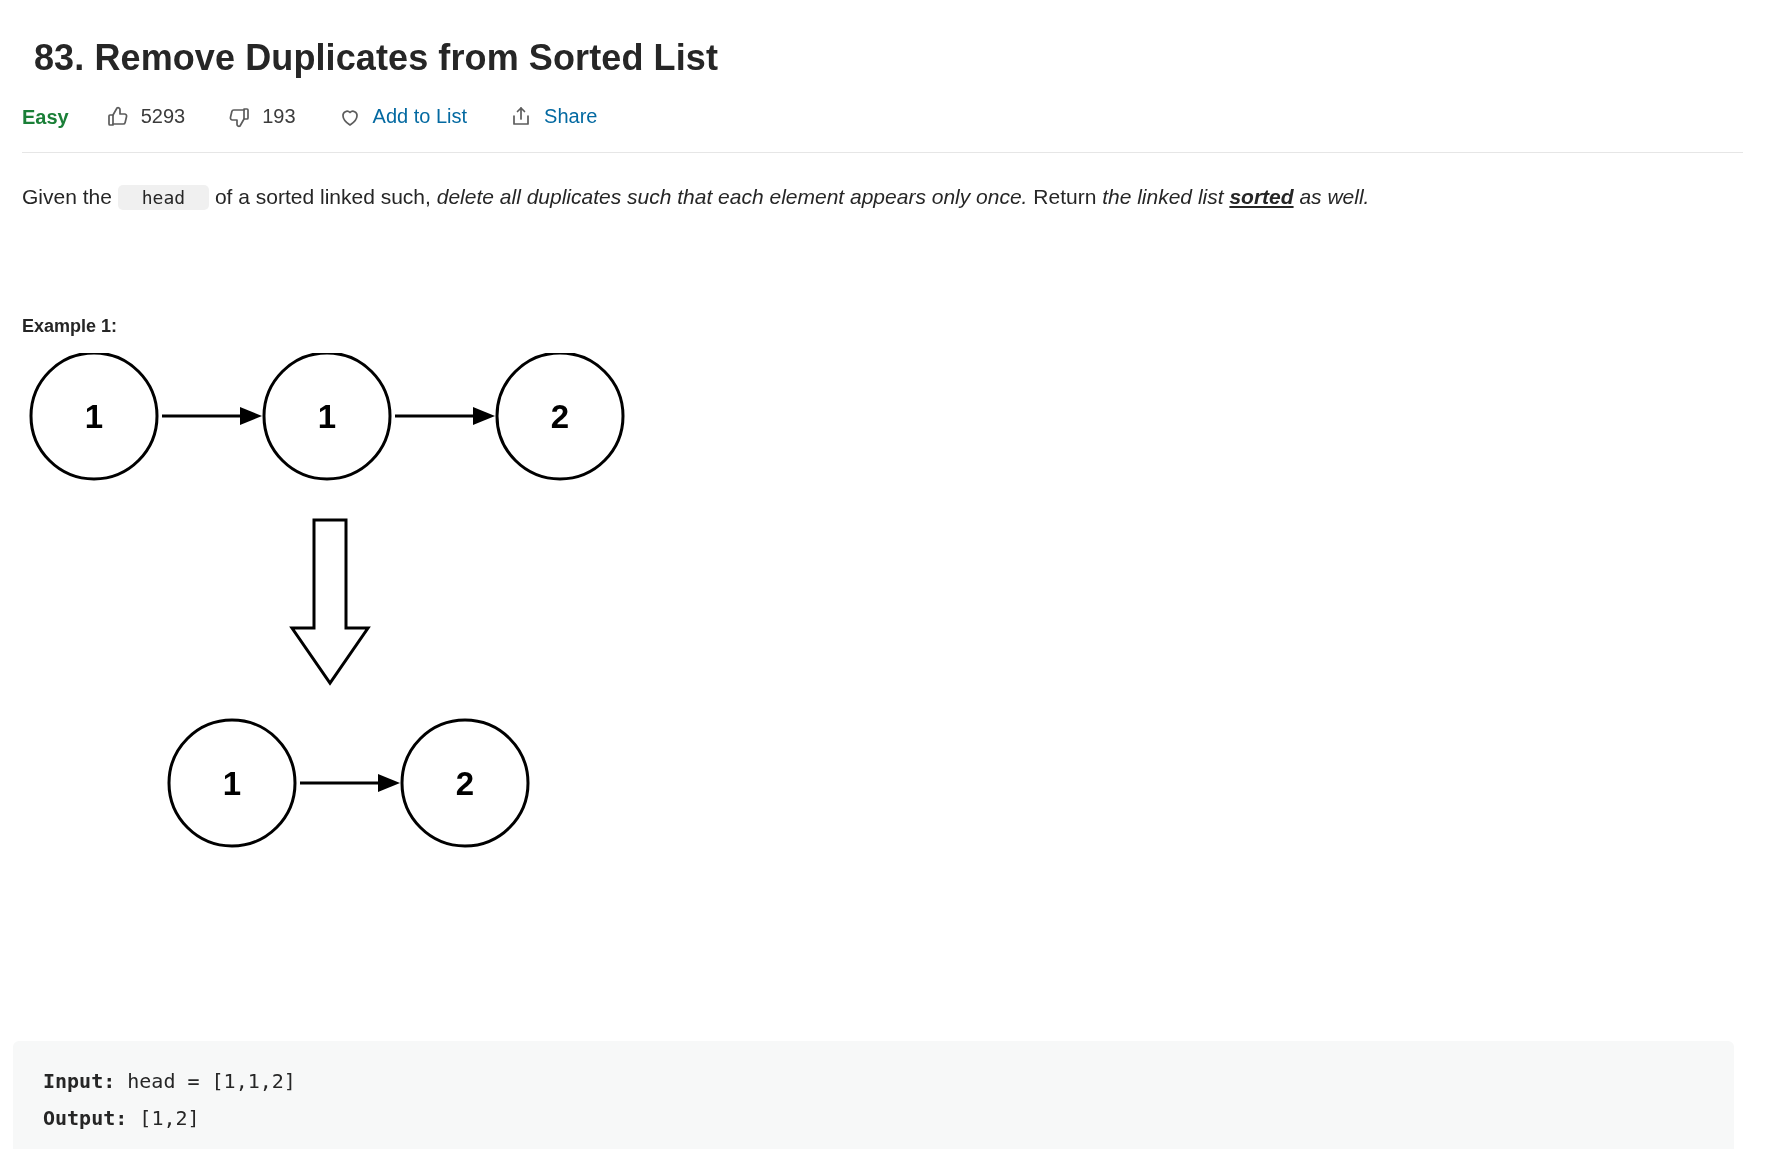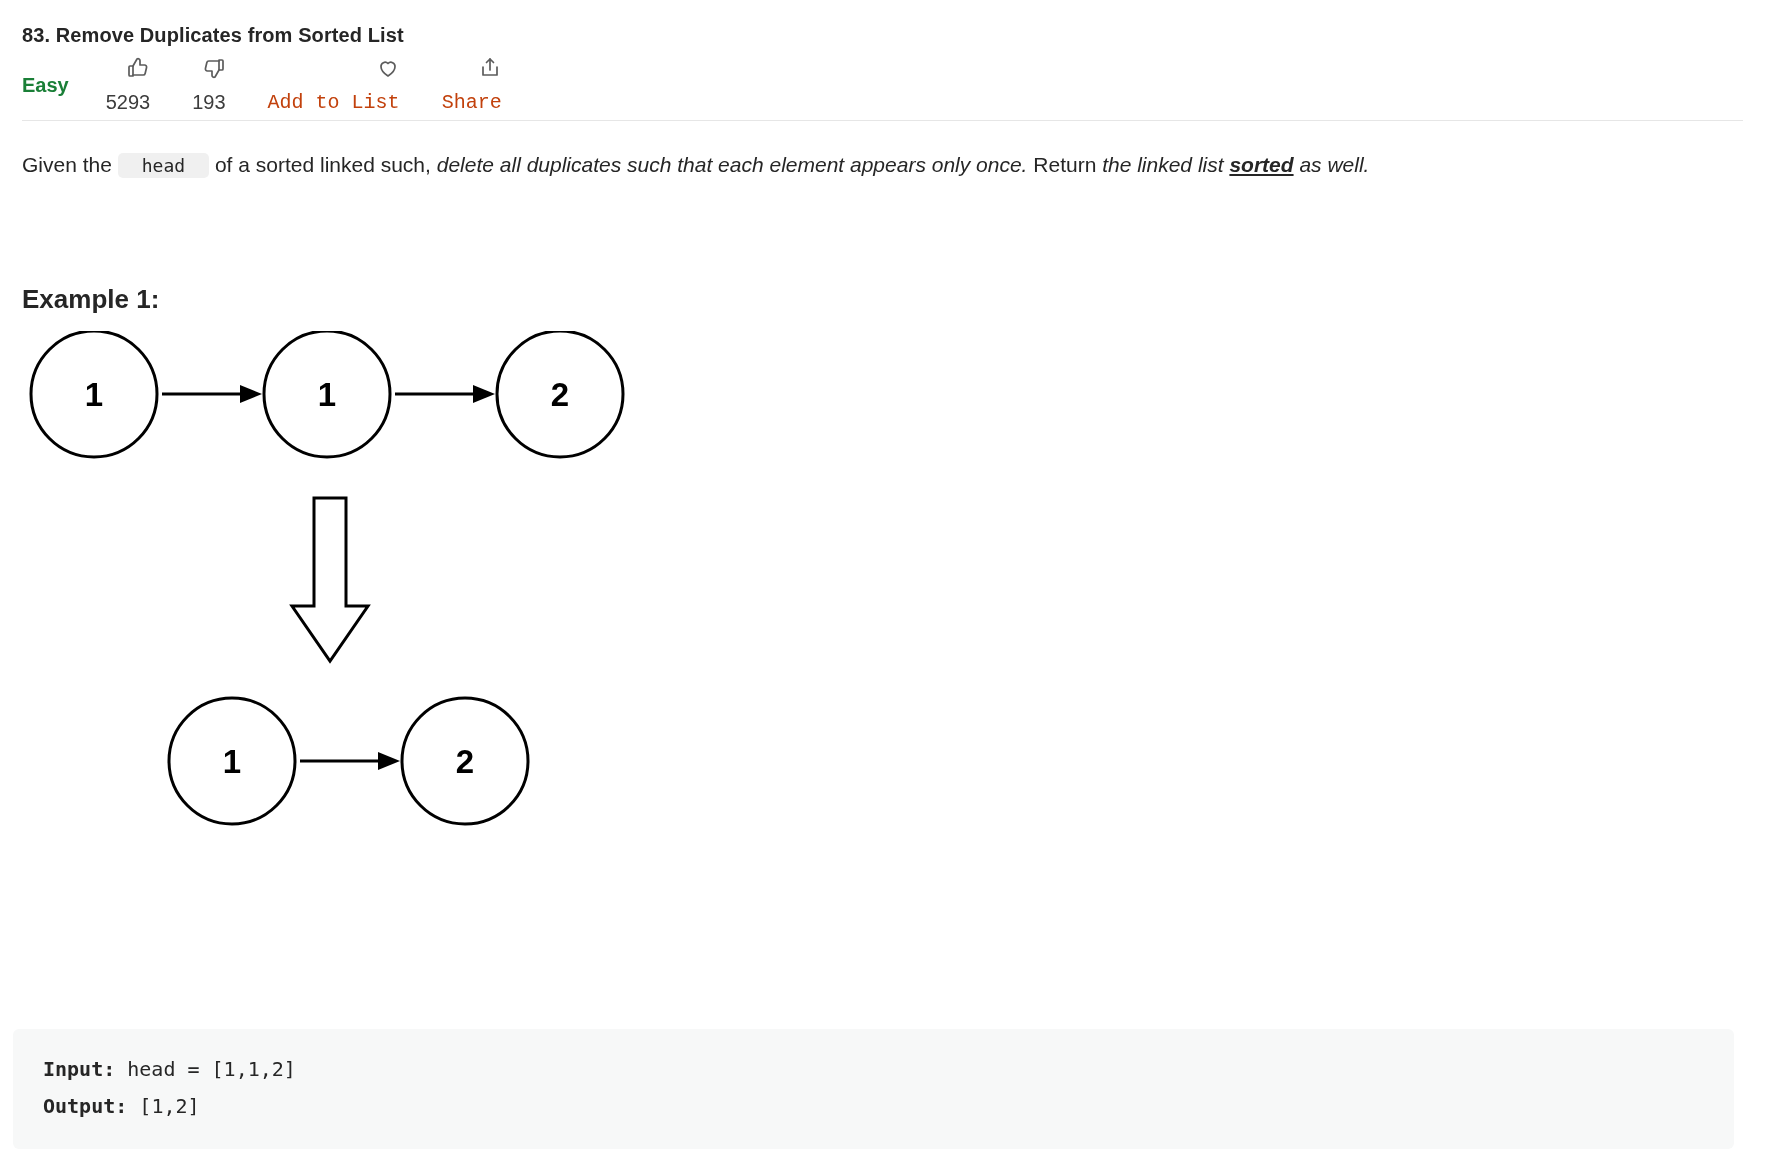--- a/index.html
+++ b/index.html
@@ -10,53 +10,52 @@
     font-family: "Liberation Sans", sans-serif;
     color: #262626;
   }
   .page {
     width: 1765px;
     min-height: 1149px;
     position: relative;
     padding: 0 22px;
   }
   .title {
-    font-size: 20px;
+    font-size: 36px;
     font-weight: 700;
     color: #262626;
     letter-spacing: 0.1px;
     padding-top: 23px;
-    margin: 0;
+    margin: 12px;
     line-height: 1.25;
   }
   .meta-row {
     display: flex;
     align-items: center;
     gap: 0;
     margin-top: 20px;
     height: 34px;
   }
   .difficulty {
     color: #1a7f37;
     font-size: 20px;
     font-weight: 700;
     margin-right: 37px;
   }
   .meta-item {
     display: flex;
-    align-items: flex-end;
+    align-items: flex-start;
     gap: 11px;
     color: #5c5c5c;
     font-size: 20px;
     margin-right: 42px;
     cursor: pointer;
-    flex-direction: column;
   }
   .meta-item .label { color: #3c3c3c; }
-  .meta-item.muted .label { color: #c2410c; font-family: Liberation Mono, monospace; }
+  .meta-item.muted .label { color: #0369a1; }
   .icon { display: inline-flex; align-items: center; justify-content: center; }
   .divider {
     border-bottom: 1px solid #e6e6e6;
     margin-top: 18px;
   }
   .description {
     font-size: 21px;
     line-height: 1.75;
     color: #262626;
     margin-top: 26px;
@@ -66,21 +65,21 @@
     font-family: "DejaVu Sans Mono", monospace;
     background: #f0f0f0;
     border-radius: 5px;
     padding: 2px 24px;
     font-size: 18px;
     color: #262626;
   }
   .em { font-style: italic; }
   .em-strong { font-style: italic; font-weight: 700; text-decoration: underline; }
   .example-title {
-    font-size: 26px;
+    font-size: 18px;
     font-weight: 700;
     margin-top: 100px;
     color: #262626;
   }
   .figure { margin-top: 16px; }
   .code-block {
     background: #f7f8f8;
     border-radius: 6px;
     padding: 22px 30px 24px 30px;
     margin-top: 16px;

